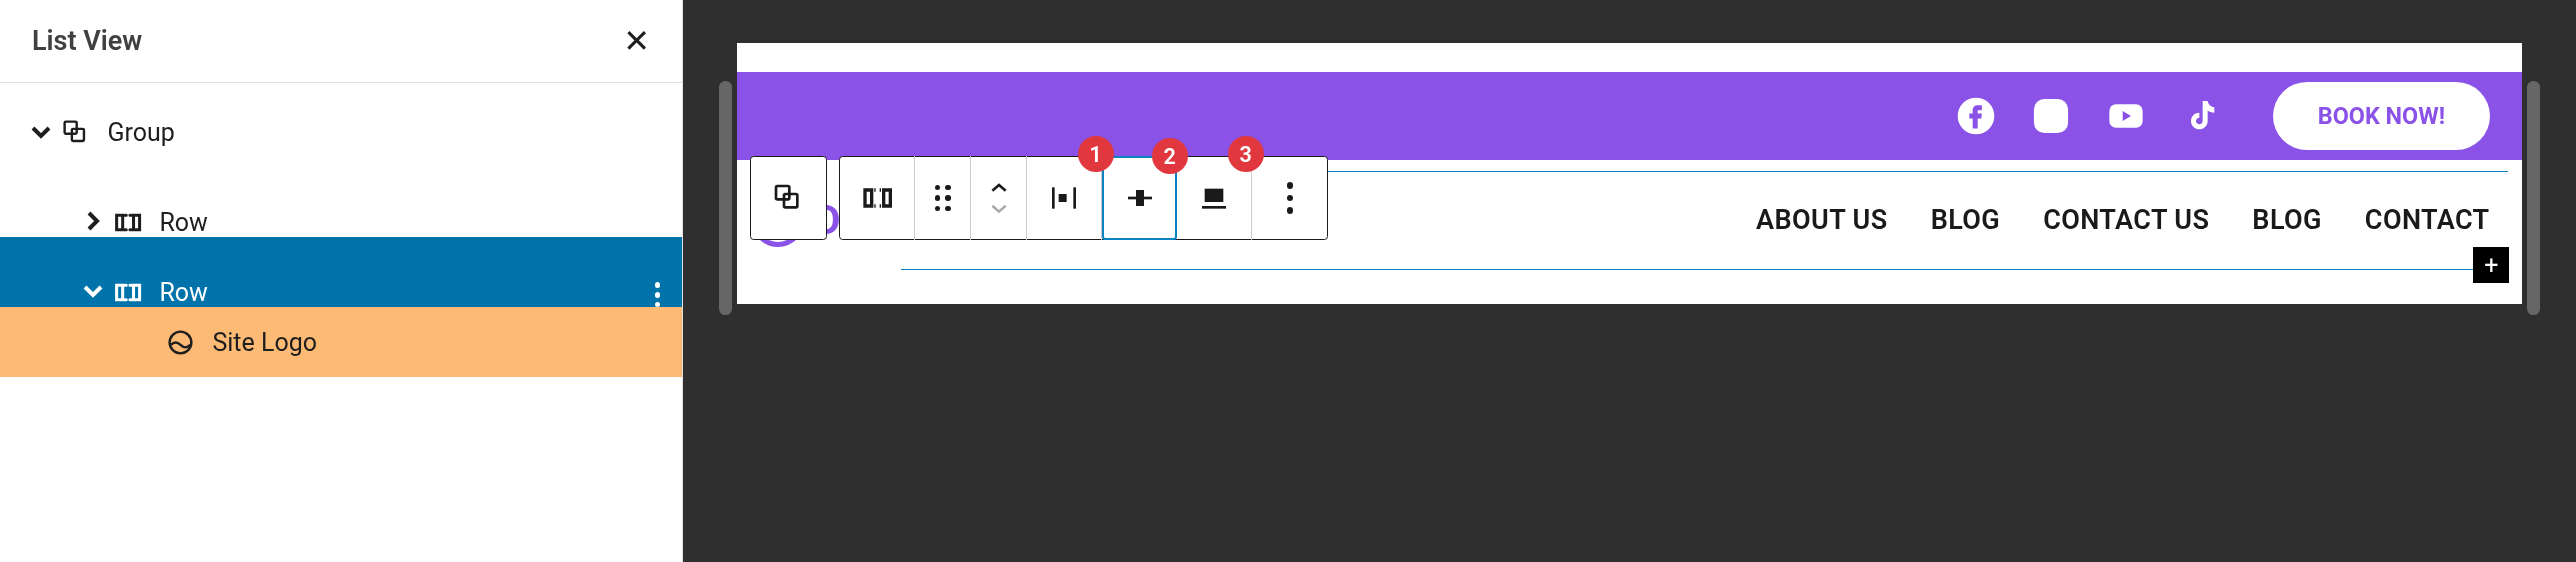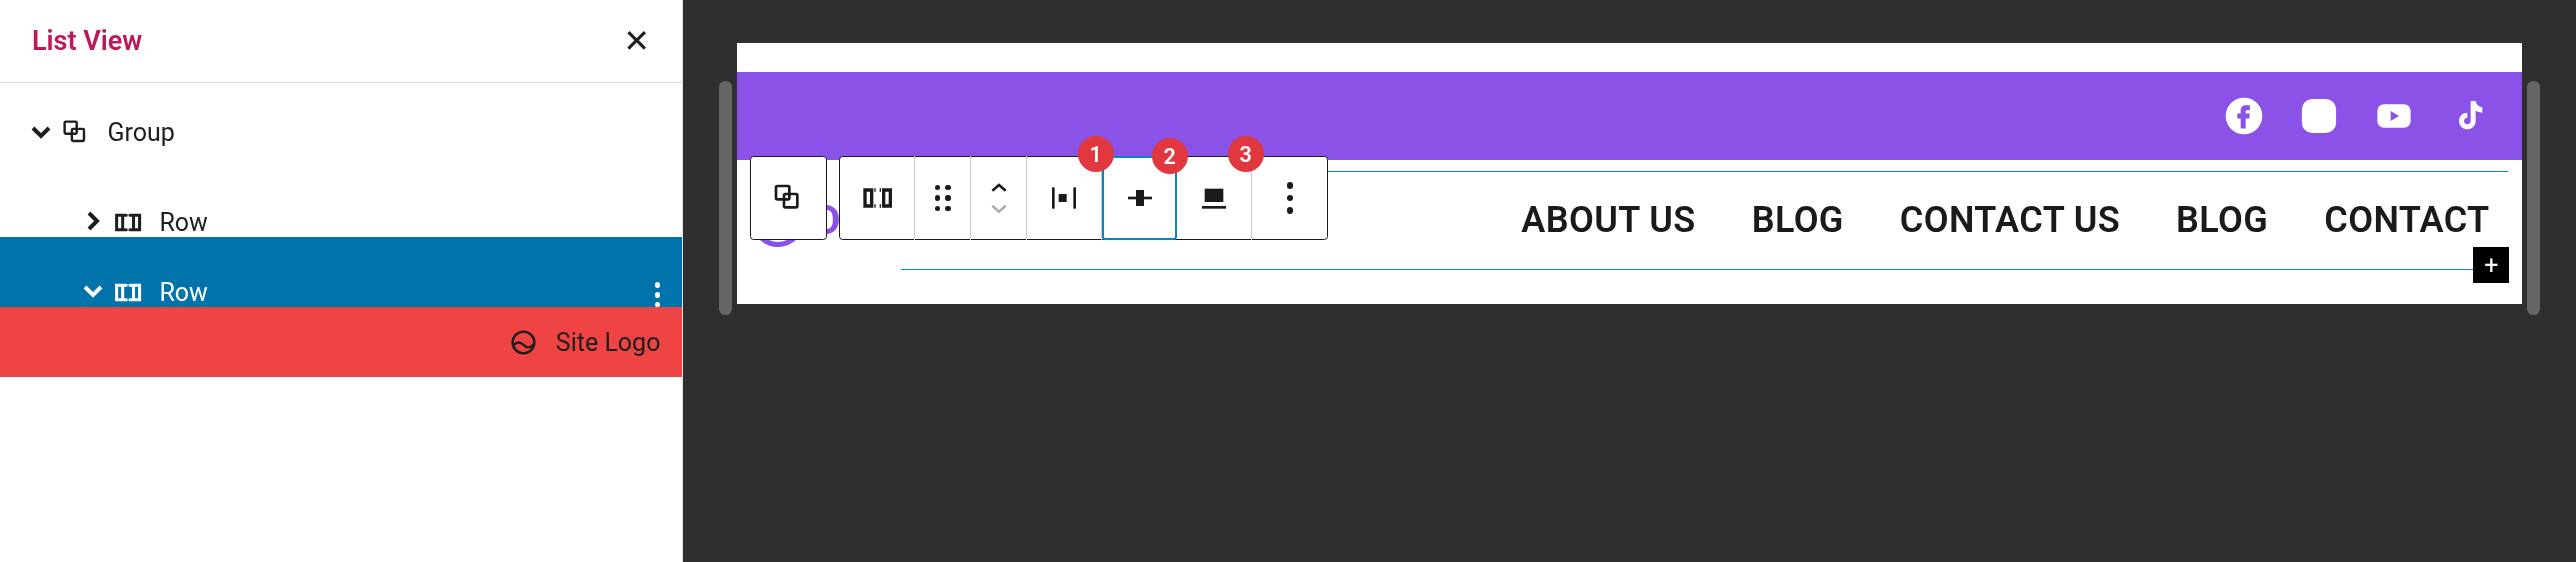--- a/index.html
+++ b/index.html
@@ -24,21 +24,21 @@
 .sidebar-header {
   display: flex;
   justify-content: space-between;
   align-items: center;
   padding: 25px 32px;
   border-bottom: 0.9px solid #e0e0e0;
 }
 .sidebar-title {
   font-size: 27px;
   font-weight: 600;
-  color: #be185d;
+  color: #404040;
 }
 .close-btn {
   font-size: 32px;
   cursor: pointer;
   line-height: 1;
   color: #1e1e1e;
 }
 .list-tree {
   padding-top: 14.4px;
 }
@@ -50,22 +50,21 @@
   cursor: pointer;
   font-size: 25px;
   color: #1e1e1e;
   position: relative;
 }
 .tree-item.selected {
   background: #0073aa;
   color: #fff;
 }
 .tree-item.child-highlight {
-  background: #ef4444;
-  justify-content: flex-end;
+  background: #fdba74;
 }
 .chevron {
   width: 32px;
   display: inline-flex;
   justify-content: center;
   font-size: 21.6px;
 }
 .tree-icon {
   width: 36px;
   display: inline-flex;
@@ -185,25 +184,24 @@
   margin-left: 7.2px;
   height: 99px;
   display: flex;
   align-items: center;
   justify-content: flex-end;
   gap: 43px;
   padding-right: 18px;
   position: relative;
 }
 .nav-link {
-  font-size: 36px;
+  font-size: 27px;
   font-weight: 600;
   color: #1a1a1a;
   letter-spacing: 0.4px;
-  margin-left: 13px;
 }
 .add-square {
   position: absolute;
   right: -1.8px;
   bottom: -14.4px;
   width: 36px;
   height: 36px;
   background: #000;
   color: #fff;
   display: flex;
@@ -370,20 +368,21 @@
         <svg viewBox="0 0 24 24">
             <rect x="2" y="5" width="20" height="14" rx="4" fill="#fff"></rect>
             <polygon points="10,9 10,15 15,12" fill="#8b52e8"></polygon>
           </svg>
       </span>
       <span class="social-icon">
         <svg viewBox="0 0 24 24" fill="#fff">
             <path d="M16 3c.3 2 1.8 3.5 4 3.8V10c-1.5 0-3-.5-4-1.3v6.3c0 3-2.4 5-5 5s-5-2-5-5 2.3-5 5-5v3c-1 0-2 .8-2 2s1 2 2 2 2-.8 2-2V3h3z"></path>
           </svg>
       </span>
+      <span class="book-btn">BOOK NOW!</span>
     </div>
 
     <div class="nav-row">
       <div class="logo-group">
         <span class="logo-circle">D</span>
         <span class="logo-text">DIVI</span>
       </div>
       <div class="nav-selection">
         <span class="nav-link">ABOUT US</span>
         <span class="nav-link">BLOG</span>

